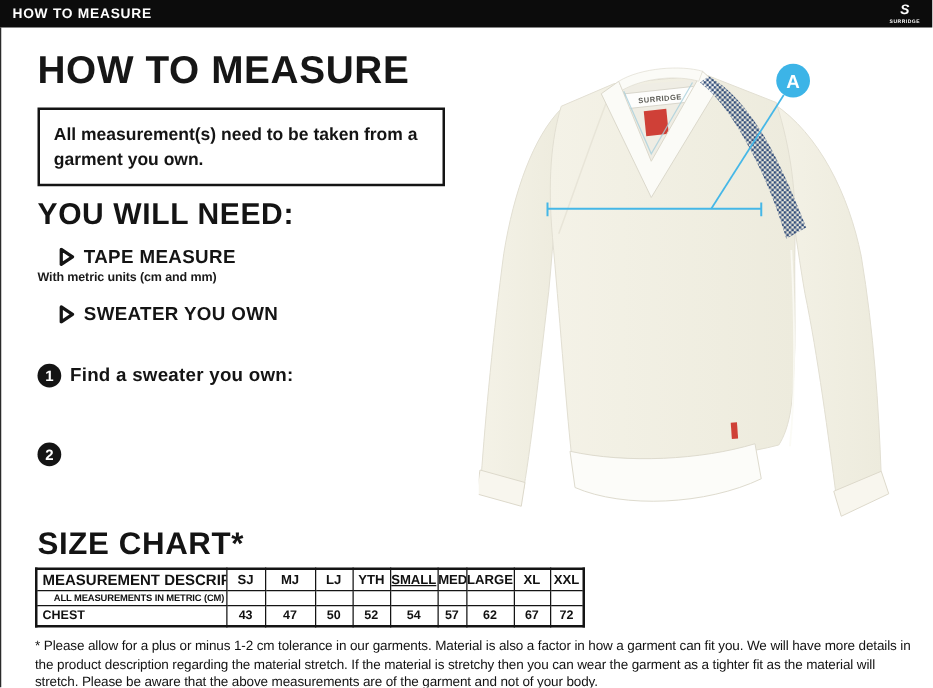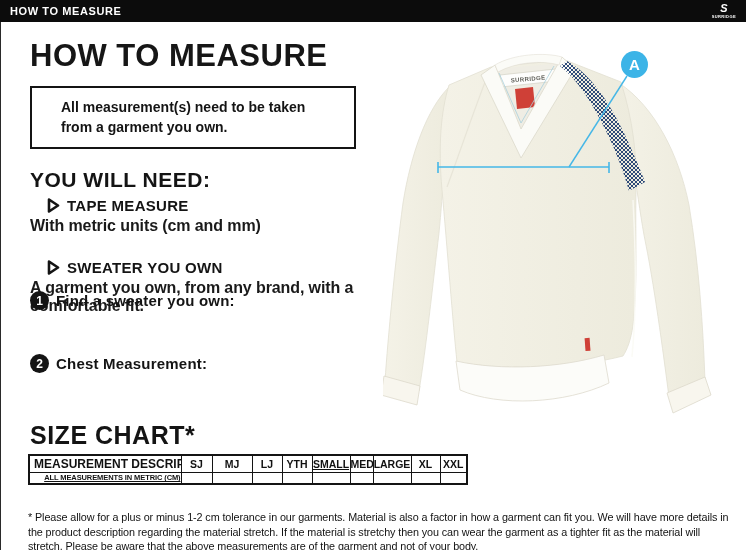--- a/index.html
+++ b/index.html
@@ -20,30 +20,30 @@
   .brand-logo .word  { color:#fff; font-size:4px; font-weight:bold; letter-spacing:.4px; margin-top:1px; }
   .page-edge { position:absolute; left:0; top:22px; width:1px; height:528px; background:#2a2a2a; }
 
   
   .h1 {
     position:absolute; top:38px; left:30px; font-size:31px; font-weight:800;
     letter-spacing:.5px; color:#161616;
   }
   .notice {
     position:absolute; top:86px; left:30px; width:326px;
-    border:2px solid #141414; padding:9px 29px;
+    border:2px solid #141414; padding:9px 11px;
     font-size:14px; font-weight:bold; line-height:1.45; color:#141414;
   }
   .ywn-heading {
-    position:absolute; top:168px; left:30px; font-size:21px; font-weight:800; letter-spacing:.5px;
+    position:absolute; top:158px; left:30px; font-size:24px; font-weight:800; letter-spacing:.5px;
   }
   .need-item { position:absolute; left:30px; width:370px; }
   .need-item .row { display:flex; align-items:center; gap:7px;padding-left:17px; }
   .need-item .title { font-size:15px; font-weight:800; letter-spacing:.3px; }
-  .need-item .desc { font-size:16px; font-weight:bold; letter-spacing:-.1px; margin-top:3px; color:#1a1a1a; }
+  .need-item .desc { font-size:10px; font-weight:bold; letter-spacing:-.1px; margin-top:3px; color:#1a1a1a; }
   .tri-icon { display:inline-block; line-height:0; }
 
   .step { position:absolute; left:30px; width:382px; }
   .step .row { display:flex; align-items:center; gap:7px; }
   .step .num {
     width:19px; height:19px; border-radius:50%; background:#141414; color:#fff;
     font-size:12px; font-weight:bold; display:flex; align-items:center; justify-content:center; flex:0 0 19px;
   }
   .step .title { font-size:15px; font-weight:800; letter-spacing:.2px; }
   .step .desc { font-size:10px; font-weight:bold; letter-spacing:-.2px; line-height:1.38; margin-top:4px; color:#1a1a1a; }
@@ -58,21 +58,21 @@
     border-collapse:collapse; table-layout:fixed;
   }
   .size-table th, .size-table td {
     border:1px solid #141414; font-weight:bold; text-align:center; color:#111;
     overflow:hidden; white-space:nowrap;
   }
   .size-table { border:2px solid #141414; }
   .size-table thead th { font-size:10.5px; height:17px; }
   .size-table thead th.desc { font-size:12px; text-align:left; padding-left:4px; }
   .size-table thead th.u { text-decoration:underline; }
-  .size-table tr.metric td { font-size:7.5px; height:12px; text-align:right; padding-left:12px; letter-spacing:-.1px;text-decoration:underline; }
+  .size-table tr.metric td { font-size:7.5px; height:12px; text-align:center; padding-left:12px; letter-spacing:-.1px; }
   .size-table tr.vals td { font-size:10px; height:17px; }
   .size-table tr.vals td.desc { text-align:left; padding-left:4px; }
 
   .footnote {
     position:absolute; top:510px; left:28px; width:704px;
     font-size:10.8px; line-height:1.36; color:#121212; letter-spacing:-.1px;
   }
 
   
   .figure { position:absolute; left:383px; top:25px; width:360px; height:435px; z-index:0; }
@@ -149,43 +149,41 @@
       <span class="tri-icon">
         <svg width="13" height="15" viewBox="0 0 13 15">
             <path d="M2,1.5 L11,7.5 L2,13.5 Z" fill="none" stroke="#141414" stroke-width="2.6" stroke-linejoin="round"></path>
           </svg>
       </span>
       <span class="title">TAPE MEASURE</span>
     </div>
     <div class="desc">With metric units (cm and mm)</div>
   </div>
 
-  <div class="need-item" style="top:259px">
+  <div class="need-item" style="top:243px">
     <div class="row">
       <span class="tri-icon">
         <svg width="13" height="15" viewBox="0 0 13 15">
             <path d="M2,1.5 L11,7.5 L2,13.5 Z" fill="none" stroke="#141414" stroke-width="2.6" stroke-linejoin="round"></path>
           </svg>
       </span>
       <span class="title">SWEATER YOU OWN</span>
     </div>
-    <div class="desc">A garment you own, from any brand, with a comfortable fit.</div>
   </div>
 
   <div class="step" style="top:291px">
     <div class="row">
       <span class="num">1</span>
       <span class="title">Find a sweater you own:</span>
     </div>
   </div>
 
   <div class="step" style="top:354px">
     <div class="row">
       <span class="num">2</span>
-      <span class="title">Chest Measurement:</span>
     </div>
   </div>
 
   <div class="sc-heading">
     <span class="big">SIZE CHART*</span>
   </div>
 
   <table class="size-table">
     <colgroup>
       <col style="width:152px">
@@ -219,18 +217,30 @@
         <td></td>
         <td></td>
         <td></td>
         <td></td>
         <td></td>
         <td></td>
         <td></td>
         <td></td>
         <td></td>
       </tr>
+      <tr class="vals">
+        <td class="desc">CHEST</td>
+        <td>43</td>
+        <td>47</td>
+        <td>50</td>
+        <td>52</td>
+        <td>54</td>
+        <td>57</td>
+        <td>62</td>
+        <td>67</td>
+        <td>72</td>
+      </tr>
     </tbody>
   </table>
 
   <div class="footnote">* Please allow for a plus or minus 1-2 cm tolerance in our garments. Material is also a factor in how a garment can fit you. We will have more details in the product description regarding the material stretch.  If the material is stretchy then you can wear the garment as a tighter fit as the material will stretch.  Please be aware that the above measurements are of the garment and not of your body.</div>
 
 </div>
 
 </body></html>

